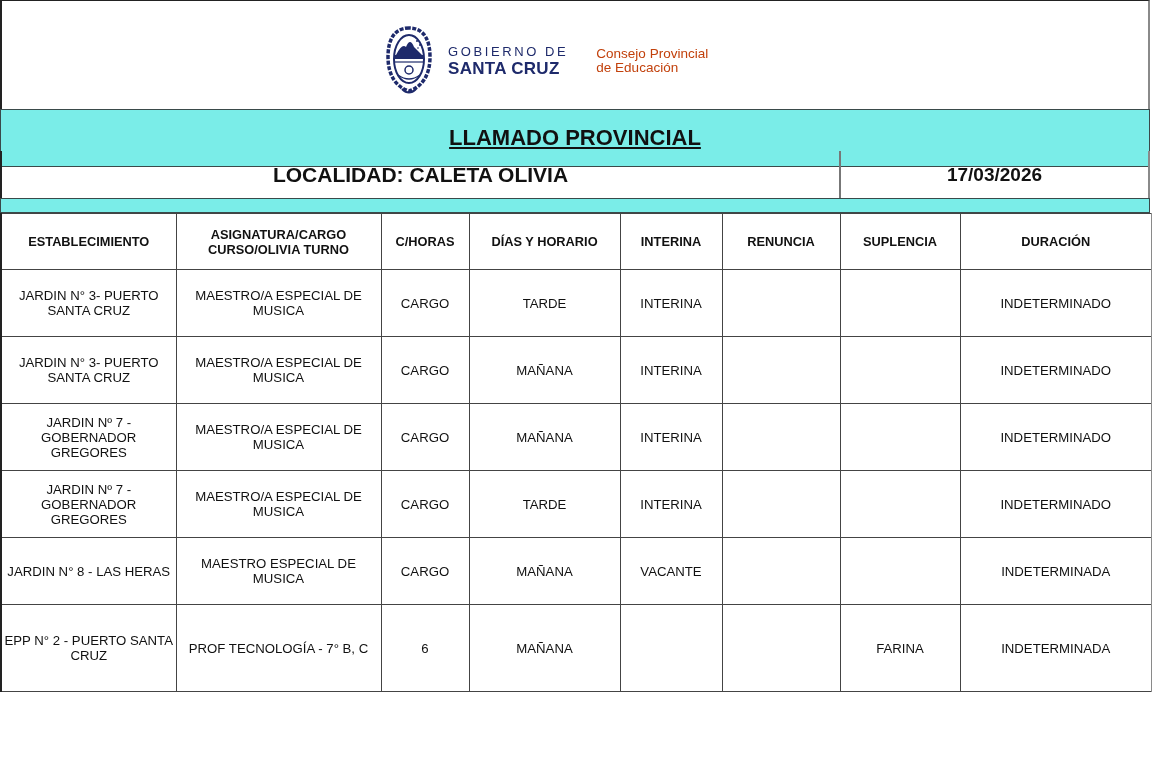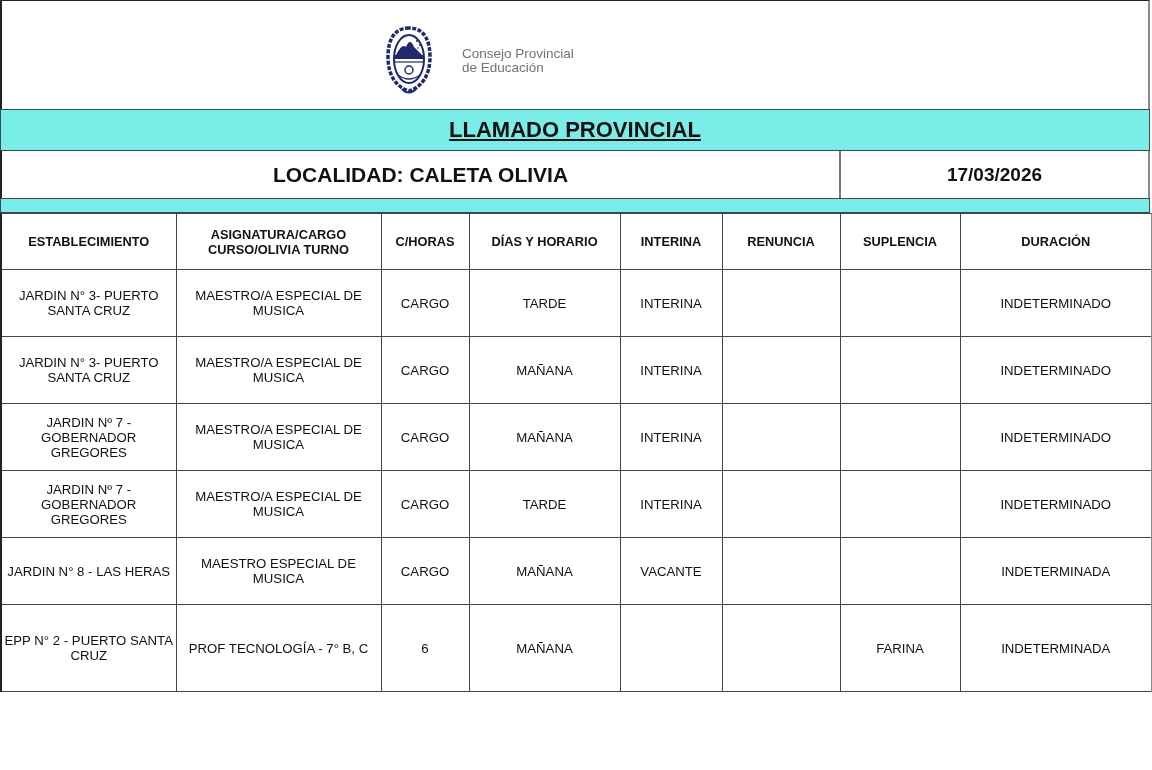--- a/index.html
+++ b/index.html
@@ -7,25 +7,25 @@
          font-family: "Liberation Sans", sans-serif; color: #111; }
   .sheet { position: absolute; left: 0; top: 0; width: 1150px; }
   .logo-row { position: absolute; left: 0; top: 0; width: 1150px; height: 109px;
               border-left: 2px solid #222; border-top: 1px solid #222; border-right: 2px solid #8a8a8a;
               box-sizing: border-box; background: #fff; }
   .logo-wrap { position: absolute; left: 382px; top: 24px; display: flex; align-items: center; }
   .crest { width: 50px; height: 72px; }
   .gob { margin-left: 14px; color: #1e2a6b; line-height: 1; }
   .gob .l1 { font-size: 13px; letter-spacing: 2.6px; font-weight: normal; }
   .gob .l2 { font-size: 17px; font-weight: bold; margin-top: 2px; letter-spacing: 0.3px; }
-  .cpe { margin-left: 28px; color: #737373; font-size: 13.5px; line-height: 14px; }
+  .cpe { margin-left: 28px; color: #c2410c; font-size: 13.5px; line-height: 14px; }
 
   .band { position: absolute; left: 0; width: 1150px; background: #7aede8;
           border: 1px solid #3a4a4a; box-sizing: border-box; }
-  .title-band { top: 109px; height: 42px; display: flex; align-items: center; justify-content: center; }
+  .title-band { top: 109px; height: 58px; display: flex; align-items: center; justify-content: center; }
   .title-band span { font-size: 22px; font-weight: bold; text-decoration: underline; }
   .strip-band { top: 198px; height: 15px; }
 
   .loc-row { position: absolute; left: 0; top: 151px; width: 1150px; height: 47px;
              border-left: 2px solid #222; border-right: 2px solid #8a8a8a; box-sizing: border-box; display: flex; }
   .loc-cell { width: 837px; display: flex; align-items: center; justify-content: center;
               border-right: 2px solid #777; font-size: 21px; font-weight: bold; }
   .date-cell { flex: 1; display: flex; align-items: center; justify-content: center;
                font-size: 19px; font-weight: bold; }
 
@@ -51,20 +51,24 @@
         <path d="M12 30 Q18 18 22 22 Q26 12 30 22 L38 30 Z" fill="#1e2a6b"></path>
         <rect x="11" y="30" width="28" height="4" fill="#1e2a6b"></rect>
         <line x1="11" y1="37" x2="39" y2="37" stroke="#1e2a6b" stroke-width="1.2"></line>
         <circle cx="25" cy="45" r="4" fill="none" stroke="#1e2a6b" stroke-width="1.5"></circle>
         <path d="M14 50 Q25 58 36 50" fill="none" stroke="#1e2a6b" stroke-width="1.5"></path>
         <circle cx="33" cy="16" r="1" fill="#1e2a6b"></circle>
           <circle cx="36" cy="20" r="1" fill="#1e2a6b"></circle>
           <circle cx="34" cy="23" r="0.8" fill="#1e2a6b"></circle>
         <path d="M18 64 Q25 71 32 64" fill="none" stroke="#1e2a6b" stroke-width="2"></path>
       </svg>
+      <div class="gob">
+        <div class="l1">GOBIERNO DE</div>
+        <div class="l2">SANTA CRUZ</div>
+      </div>
       <div class="cpe">
         <div>Consejo Provincial</div>
         <div>de Educación</div>
       </div>
     </div>
   </div>
 
   <div class="band title-band">
     <span>LLAMADO PROVINCIAL</span>
   </div>

